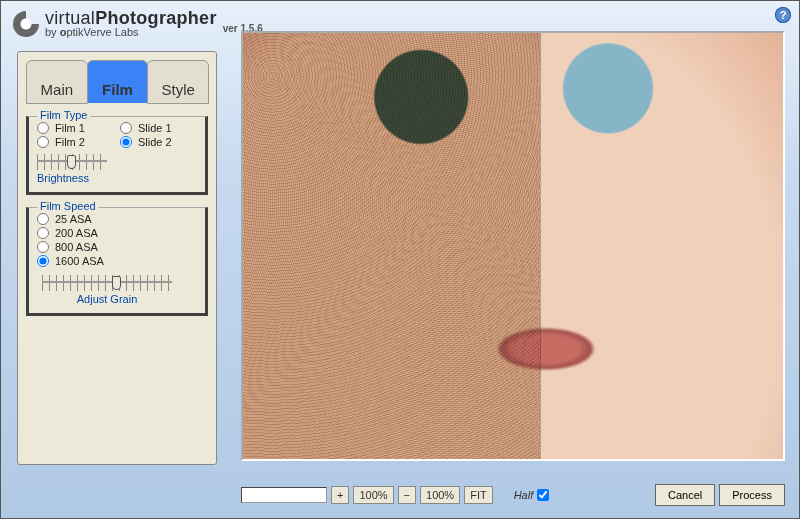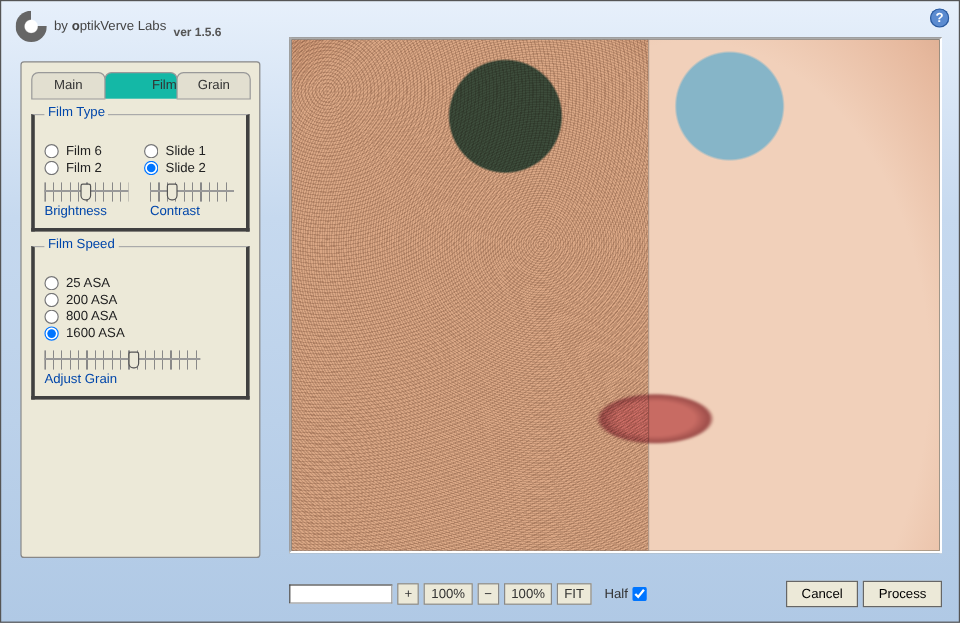--- a/index.html
+++ b/index.html
@@ -62,43 +62,42 @@
   }
 
   
   .tabs {
     display:flex;
     margin-bottom:8px;
   }
   .tab {
     flex:1;
     text-align:center;
-    padding:4px 0 5px;
-    font-size:11px;
+    padding:20px 0 5px;
+    font-size:15px;
     background:#e2dfd0;
     border:1px solid #999;
     border-bottom:1px solid #999;
     border-radius:6px 6px 0 0;
     margin-right:-1px;
     cursor:pointer;
   }
   .tab.active {
-    background:#14b8a6;
+    background:#3b82f6;
     border-bottom:1px solid #ece9d8;
     position:relative;
     z-index:2;
-    font-weight:400;
-    text-align:right;
+    font-weight:700;
   }
 
   .groupbox {
     border:3px solid #404040;
     border-top:1px solid #aaa;
     margin-top:12px;
-    padding:24px 8px 8px;
+    padding:5px 8px 8px;
     position:relative;
   }
   .groupbox legend,
   .groupbox .legend {
     position:absolute;
     top:-8px; left:8px;
     background:#ece9d8;
     padding:0 3px;
     color:#0046aa;
     font-size:11px;
@@ -125,21 +124,21 @@
   .slider-row {
     display:flex; gap:16px;
     margin-top:2px;
   }
   .slider-row.single { display:block; }
   .slider-block {
     flex:1;
     display:flex; flex-direction:column;
     align-items:flex-start;
   }
-  .slider-block.wide { width:140px; min-width:140px;}
+  .slider-block.wide { width:140px; min-width:140px;align-items:center;}
   .sliderbar {
     height:16px; width:70px;
     background:
       linear-gradient(to bottom, transparent 6px, #999 6px 8px, transparent 8px),
       repeating-linear-gradient(to right, #888 0 1px, transparent 1px 7px);
     position:relative;
     margin-bottom:2px;
   }
   .sliderbar.wide{ width:130px;}
   .sliderbar .thumb{
@@ -215,87 +214,84 @@
   .btn-sq{
     height:18px; min-width:18px;
     padding:0 5px;
     background:#ece9d8;
     border:1px solid #888;
     font-size:11px;
     line-height:16px;
     text-align:center;
     cursor:pointer;
   }
-  .half-label { font-size:11px; margin-left:7px;}
+  .half-label { font-size:11px; margin-left:17px;font-style:italic;}
   .controls .spacer { flex:1;}
   .btn-main{
     height:22px;
     padding:0 12px;
     background:#ece9d8;
     border:1px solid #666;
     font-size:11px;
     cursor:pointer;
   }
 
   input[type=radio]{ margin:0 2px 0 0; width:12px;height:12px;}
   input[type=checkbox]{ margin:0; width:12px;height:12px;}
 </style>
 </head>
 <body>
 
 <div class="header">
   <div class="logo-swirl"></div>
   <div class="title">
+    <div class="title-main">
+      <span>virtual</span><b>Photographer</b>
+    </div>
     <div class="title-sub">
       <span>by </span><b>o</b><span>ptikVerve Labs</span>
     </div>
   </div>
   <div class="version">ver 1.5.6</div>
 </div>
 <div class="help-icon">?</div>
 
 <div class="panel">
   <div class="tabs">
     <div class="tab">Main</div>
     <div class="tab active">Film</div>
-    <div class="tab">Grain</div>
+    <div class="tab">Style</div>
   </div>
 
   <div class="groupbox">
     <span class="legend">Film Type</span>
     <div class="radio-grid radio-row">
       <label>
           <input type="radio" name="ft" style="">
-          <span>Film 6</span>
+          <span>Film 1</span>
         </label>
       <label>
           <input type="radio" name="ft" style="">
           <span>Slide 1</span>
         </label>
       <label>
           <input type="radio" name="ft" style="">
           <span>Film 2</span>
         </label>
       <label>
           <input type="radio" name="ft" checked="" style="">
           <span>Slide 2</span>
         </label>
     </div>
     <div class="slider-row">
       <div class="slider-block">
         <div class="sliderbar">
             <div class="thumb" style="left:30px;"></div>
           </div>
         <div class="slider-label">Brightness</div>
-      </div>
-      <div class="slider-block">
-        <div class="sliderbar">
-            <div class="thumb" style="left:14px;"></div>
-          </div>
-        <div class="slider-label">Contrast</div>
       </div>
     </div>
   </div>
 
   <div class="groupbox">
     <span class="legend">Film Speed</span>
     <div class="radio-stack">
       <label>
           <input type="radio" name="fs" style="">
           <span>25 ASA</span>

